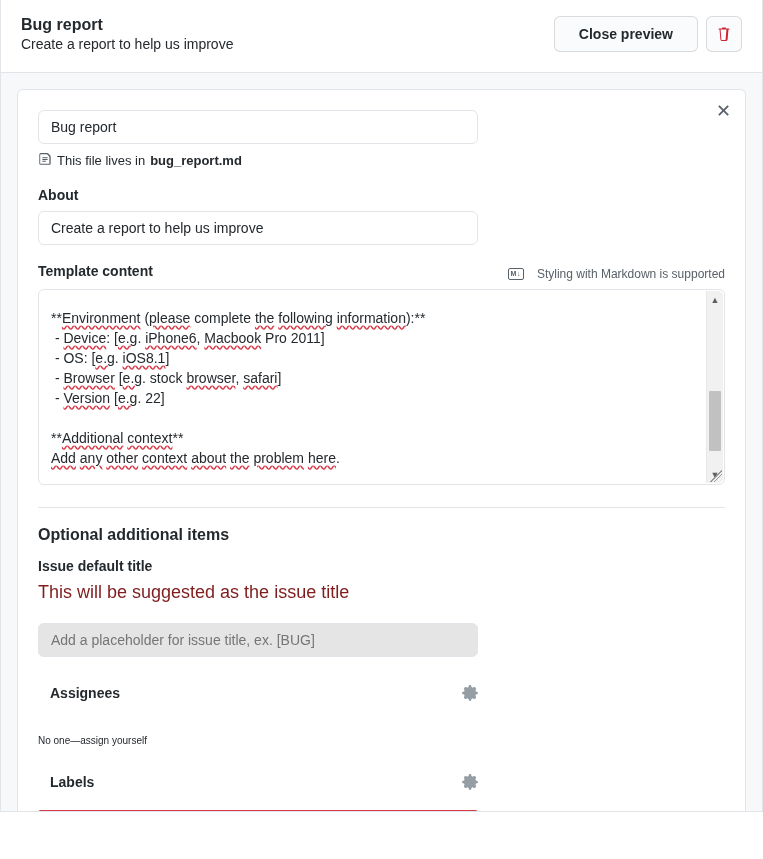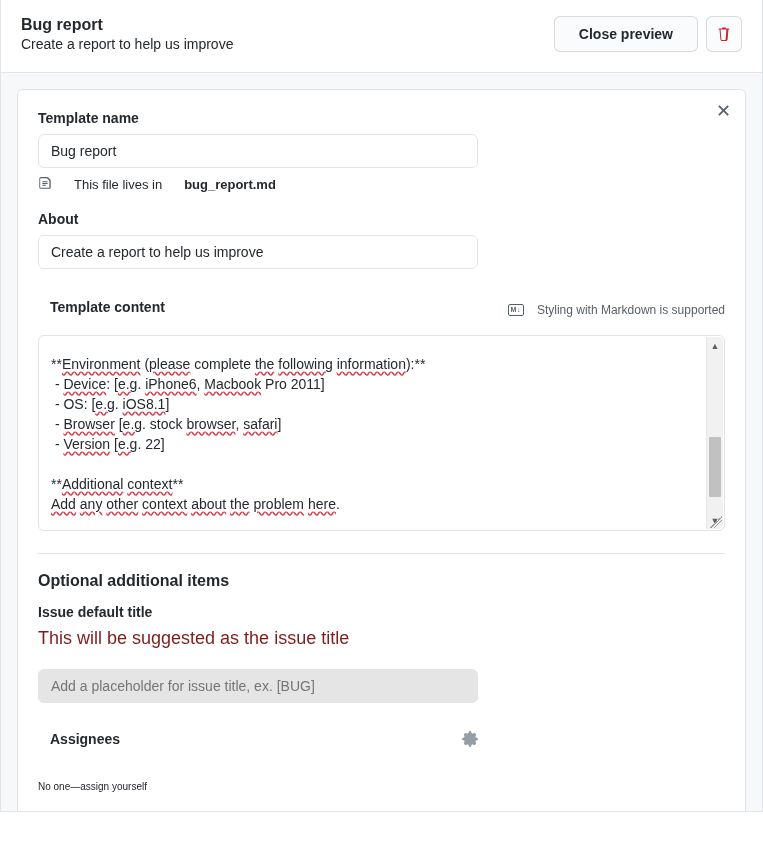--- a/index.html
+++ b/index.html
@@ -92,21 +92,21 @@
     line-height: 20px;
     border: 1px solid #e1e4e8;
     border-radius: 6px;
     background: #fff;
     color: #24292e;
   }
   .text-input.bg-gray { background: #e5e5e5; }
   .file-note {
     display: flex;
     align-items: center;
-    gap: 22px;
+    gap: 5px;
     margin-top: 8px;
     font-size: 13px;
     color: #24292e;
   }
   .file-note svg { color: #586069; }
   .section-gap { margin-top: 18px; }
   .content-header {
     display: flex;
     justify-content: space-between;
     align-items: baseline;
@@ -260,40 +260,39 @@
         </span>
       </button>
     </div>
   </div>
 
   <div class="gray-area">
     <div class="card">
       <span class="close-x">✕</span>
 
       <div>
-        <div class="field-label">Template name</div>
         <input class="text-input" type="text" value="Bug report" style="">
         <div class="file-note">
           <span>
             <svg width="14" height="14" viewBox="0 0 16 16" fill="currentColor">
                 <path d="M3 1.5A1.5 1.5 0 001.5 3v10A1.5 1.5 0 003 14.5h10a1.5 1.5 0 001.5-1.5V5.12a1.5 1.5 0 00-.44-1.06l-2.62-2.62A1.5 1.5 0 0010.38 1H3a.5.5 0 00-.5.5zM3 2.5h6.88a.5.5 0 01.35.15l2.62 2.62a.5.5 0 01.15.35V13a.5.5 0 01-.5.5H3a.5.5 0 01-.5-.5V3a.5.5 0 01.5-.5zM5 6h6v1H5zM5 8h6v1H5zM5 10h4v1H5z"></path>
               </svg>
           </span>
           <span>This file lives in</span>
           <strong>bug_report.md</strong>
         </div>
       </div>
 
       <div class="section-gap">
         <div class="field-label">About</div>
         <input class="text-input" type="text" value="Create a report to help us improve" style="">
       </div>
 
       <div class="content-header">
-        <div class="field-label" style="margin:12px">Template content</div>
+        <div class="field-label" style="margin:0">Template content</div>
         <div class="md-note">
           <span class="md-badge">M↓</span>
           <span>Styling with Markdown is supported</span>
         </div>
       </div>
 
       <div class="textarea-wrap">
         <div class="content-preview">
           <div style="line-height:20px; font-size:14px;">
             <div class="truncated-red"><span>xxxxxxxxxxxxxxxxxxxxxxxxxxxxxxxxxxxxxxxxx</span></div>

